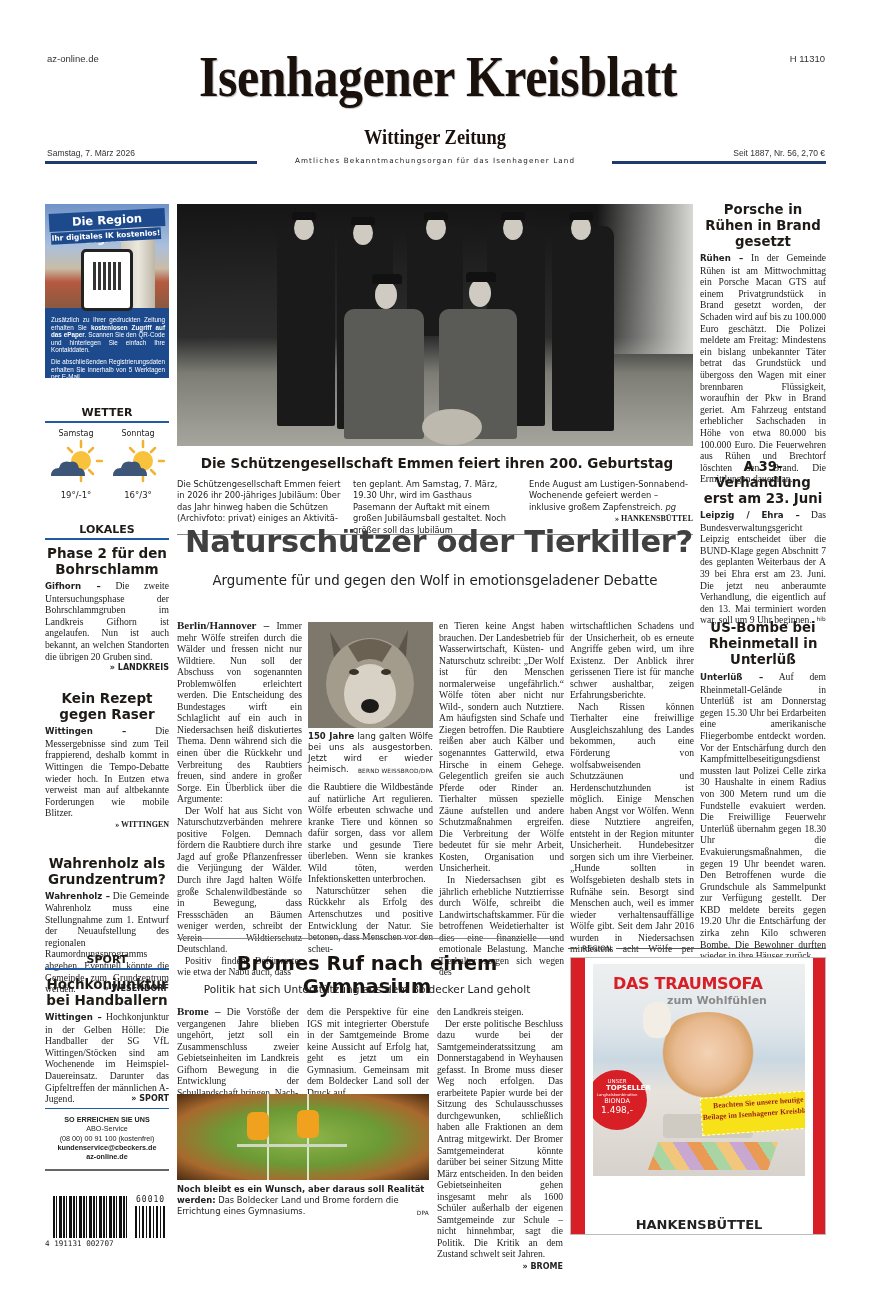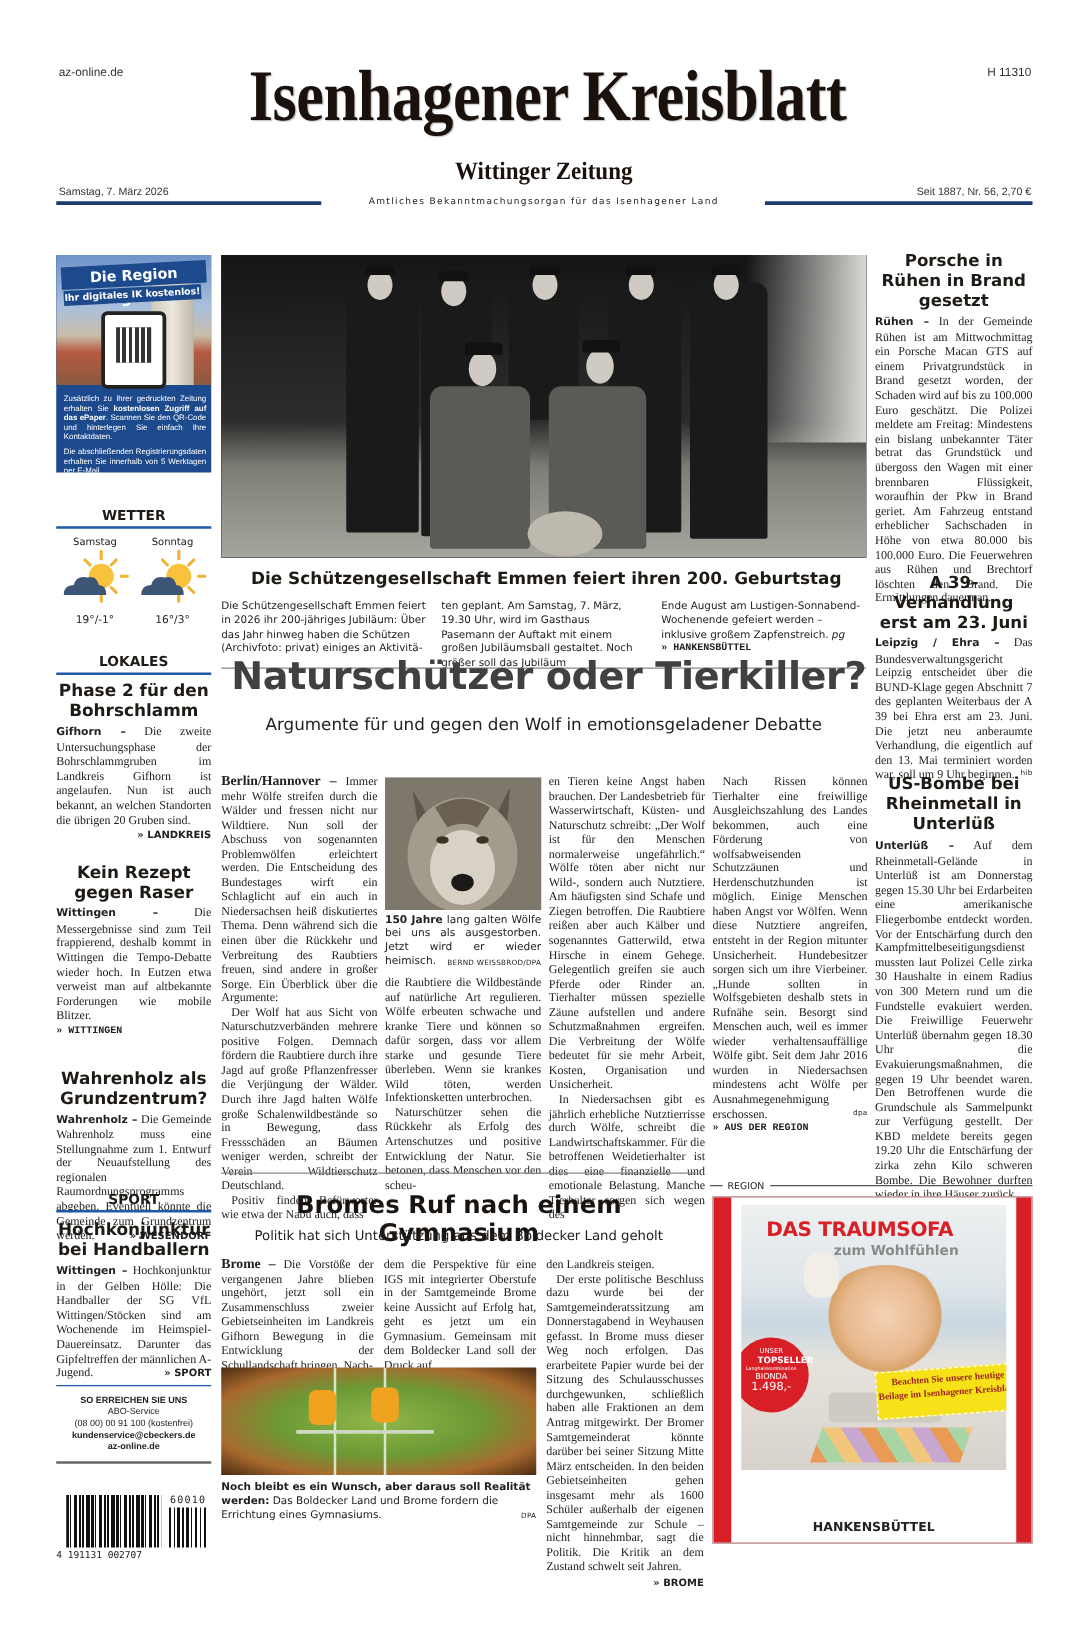--- a/index.html
+++ b/index.html
@@ -28,21 +28,21 @@
   .promo-text p { margin-bottom: 4px; text-align: justify; }
 
   .sec-head { font-family: "DejaVu Sans", sans-serif; font-weight: bold; font-size: 11px; text-align: center; color: #1e1a16; padding-bottom: 2px; border-bottom: 2px solid #1f5aa6; }
   .wx-day { font-family: "DejaVu Sans", sans-serif; font-size: 8px; color: #222; text-align: center; }
   .wx-temp { font-family: "DejaVu Sans", sans-serif; font-size: 8.5px; color: #222; text-align: center; }
   .wx-icon { width: 58px; height: 48px; }
 
   .side-h { font-family: "DejaVu Sans", sans-serif; font-weight: bold; font-size: 13.5px; line-height: 16px; text-align: center; color: #1e1a16; }
   .side-p { font-family: "Liberation Serif", serif; font-size: 9.6px; line-height: 11.6px; text-align: justify; color: #222; }
   .side-p b { font-family: "DejaVu Sans", sans-serif; font-size: 8.6px; }
-  .ref { font-family: Liberation Mono, monospace; font-weight: bold; font-size: 8px; display: block; }
+  .ref { font-family: Liberation Serif, serif; font-weight: bold; font-size: 8px; display: block; text-align: right; }
   .ref-inline { font-family: "DejaVu Sans", sans-serif; font-weight: bold; font-size: 8px; float: right; }
 
   .contact { left: 45px; top: 1108px; width: 124px; text-align: center; font-family: "Liberation Sans", sans-serif; font-size: 7.2px; line-height: 9.3px; color: #222; border-top: 1px solid #1f5aa6; border-bottom: 2px solid #666; padding: 6px 0 8px; }
   .barcode { left: 45px; top: 1196px; width: 124px; height: 54px; }
   .bar-digits { font-family: "DejaVu Sans Mono", monospace; font-size: 8px; color: #222; }
 
   
   .photo-main { left: 177px; top: 204px; width: 516px; height: 242px; background:
       radial-gradient(ellipse at 20% 30%, #3b3b3b 0%, #1c1c1c 60%),
       #222; overflow: hidden; }
@@ -86,21 +86,21 @@
   .ad-label { left: 568px; top: 944px; width: 258px; font-family: "DejaVu Sans", sans-serif; font-size: 7.5px; color: #222; display: flex; align-items: center; gap: 4px; }
   .ad-label .ln { flex: 1; height: 1px; background: #555; }
   .ad { left: 570px; top: 957px; width: 256px; height: 278px; background: #d91f26; border: 1px solid #bbb; }
   .ad-inner { left: 14px; top: 0px; width: 228px; height: 276px; background: #fff; overflow: hidden; }
   .ad-photo { left: 8px; top: 6px; width: 212px; height: 212px; background: linear-gradient(180deg,#eef0f0 0%,#dfe6ea 30%,#cad8e2 45%,#e7e2dc 60%,#d7d3cc 100%); overflow: hidden; }
   .ad-title1 { left: 20px; top: 10px; font-family: "DejaVu Sans", sans-serif; font-weight: bold; font-size: 16px; color: #d91f26; letter-spacing: -0.3px; }
   .ad-title2 { left: 74px; top: 30px; font-family: "DejaVu Sans", sans-serif; font-weight: bold; font-size: 11px; color: #8a8a8a; }
   .ad-circle { left: -6px; top: 106px; width: 60px; height: 60px; border-radius: 50%; background: #d91f26; color: #fff; text-align: center; font-family: "DejaVu Sans", sans-serif; }
   .ad-yellow { left: 108px; top: 130px; width: 116px; height: 38px; background: #f7e21a; transform: rotate(-4deg); border: 1px dashed #fff; text-align: center; font-family: "Liberation Serif", serif; font-weight: bold; font-size: 7.6px; line-height: 10.5px; color: #9d2418; padding-top: 3px; }
   .ad-brand { left: 0; top: 232px; width: 228px; text-align: center; font-family: "DejaVu Sans", sans-serif; font-weight: bold; font-size: 21px; color: #d91f26; letter-spacing: -0.5px; }
-  .ad-city { left: 0; top: 259px; width: 228px; text-align: center; font-family: "DejaVu Sans", sans-serif; font-weight: bold; font-size: 10px; color: #222; }
+  .ad-city { left: 0; top: 259px; width: 228px; text-align: center; font-family: "DejaVu Sans", sans-serif; font-weight: bold; font-size: 13px; color: #222; }
 </style>
 </head>
 <body>
 
 <div class="abs mast-small" style="left:47px;top:53px;">az-online.de</div>
 <div class="abs mast-small" style="right:46px;top:53px;">H 11310</div>
 <div class="abs mast-title">Isenhagener Kreisblatt</div>
 <div class="abs mast-sub">Wittinger Zeitung</div>
 <div class="abs mast-small" style="left:47px;top:148px;font-size:8.5px;">Samstag, 7. März 2026</div>
 <div class="abs mast-small" style="right:46px;top:148px;font-size:8.5px;">Seit 1887, Nr. 56, 2,70 €</div>
@@ -272,20 +272,21 @@
   <p class="first">die Raubtiere die Wildbestände auf natürliche Art regulieren. Wölfe erbeuten schwache und kranke Tiere und können so dafür sorgen, dass vor allem starke und gesunde Tiere überleben. Wenn sie krankes Wild töten, werden Infektionsketten unterbrochen.</p>
   <p>Naturschützer sehen die Rückkehr als Erfolg des Artenschutzes und positive Entwicklung der Natur. Sie betonen, dass Menschen vor den scheu-</p>
 </div>
 
 <div class="abs body-col" style="left:439px;top:620px;width:125px;">
   <p class="first">en Tieren keine Angst haben brauchen. Der Landesbetrieb für Wasserwirtschaft, Küsten- und Naturschutz schreibt: „Der Wolf ist für den Menschen normalerweise ungefährlich.“ Wölfe töten aber nicht nur Wild-, sondern auch Nutztiere. Am häufigsten sind Schafe und Ziegen betroffen. Die Raubtiere reißen aber auch Kälber und sogenanntes Gatterwild, etwa Hirsche in einem Gehege. Gelegentlich greifen sie auch Pferde oder Rinder an. Tierhalter müssen spezielle Zäune aufstellen und andere Schutzmaßnahmen ergreifen. Die Verbreitung der Wölfe bedeutet für sie mehr Arbeit, Kosten, Organisation und Unsicherheit.</p>
   <p>In Niedersachsen gibt es jährlich erhebliche Nutztierrisse durch Wölfe, schreibt die Landwirtschaftskammer. Für die betroffenen Weidetierhalter ist dies eine finanzielle und emotionale Belastung. Manche Tierhalter sorgen sich wegen des</p>
 </div>
 
 <div class="abs body-col" style="left:570px;top:620px;width:124px;">
+  <p class="first">wirtschaftlichen Schadens und der Unsicherheit, ob es erneute Angriffe geben wird, um ihre Existenz. Der Anblick ihrer gerissenen Tiere ist für manche schwer aushaltbar, zeigen Erfahrungsberichte.</p>
   <p><span>Nach Rissen können Tierhalter eine freiwillige Ausgleichszahlung des Landes bekommen, auch eine Förderung von wolfsabweisenden Schutzzäunen und Herdenschutzhunden ist möglich. Einige Menschen haben Angst vor Wölfen. Wenn diese Nutztiere angreifen, entsteht in der Region mitunter Unsicherheit. Hundebesitzer sorgen sich um ihre Vierbeiner. „Hunde sollten in Wolfsgebieten deshalb stets in Rufnähe sein. Besorgt sind Menschen auch, weil es immer wieder verhaltensauffällige Wölfe gibt. Seit dem Jahr 2016 wurden in Niedersachsen mindestens acht Wölfe per Ausnahmegenehmigung erschossen.</span> <span class="credit" style="float:right;">dpa</span></p>
   <span class="ref">» AUS DER REGION</span>
 </div>
 <div class="abs hline" style="left:177px;top:938px;width:380px;"></div>
 
 <div class="abs" style="left:700px;top:202px;width:126px;">
   <div class="right-h">Porsche in Rühen in Brand gesetzt</div>
   <div class="side-p" style="margin-top:2px;"><b>Rühen –</b> <span>In der Gemeinde Rühen ist am Mittwochmittag ein Porsche Macan GTS auf einem Privatgrundstück in Brand gesetzt worden, der Schaden wird auf bis zu 100.000 Euro geschätzt. Die Polizei meldete am Freitag: Mindestens ein bislang unbekannter Täter betrat das Grundstück und übergoss den Wagen mit einer brennbaren Flüssigkeit, woraufhin der Pkw in Brand geriet. Am Fahrzeug entstand erheblicher Sachschaden in Höhe von etwa 80.000 bis 100.000 Euro. Die Feuerwehren aus Rühen und Brechtorf löschten den Brand. Die Ermittlungen dauern an.</span></div>
 </div>
 

